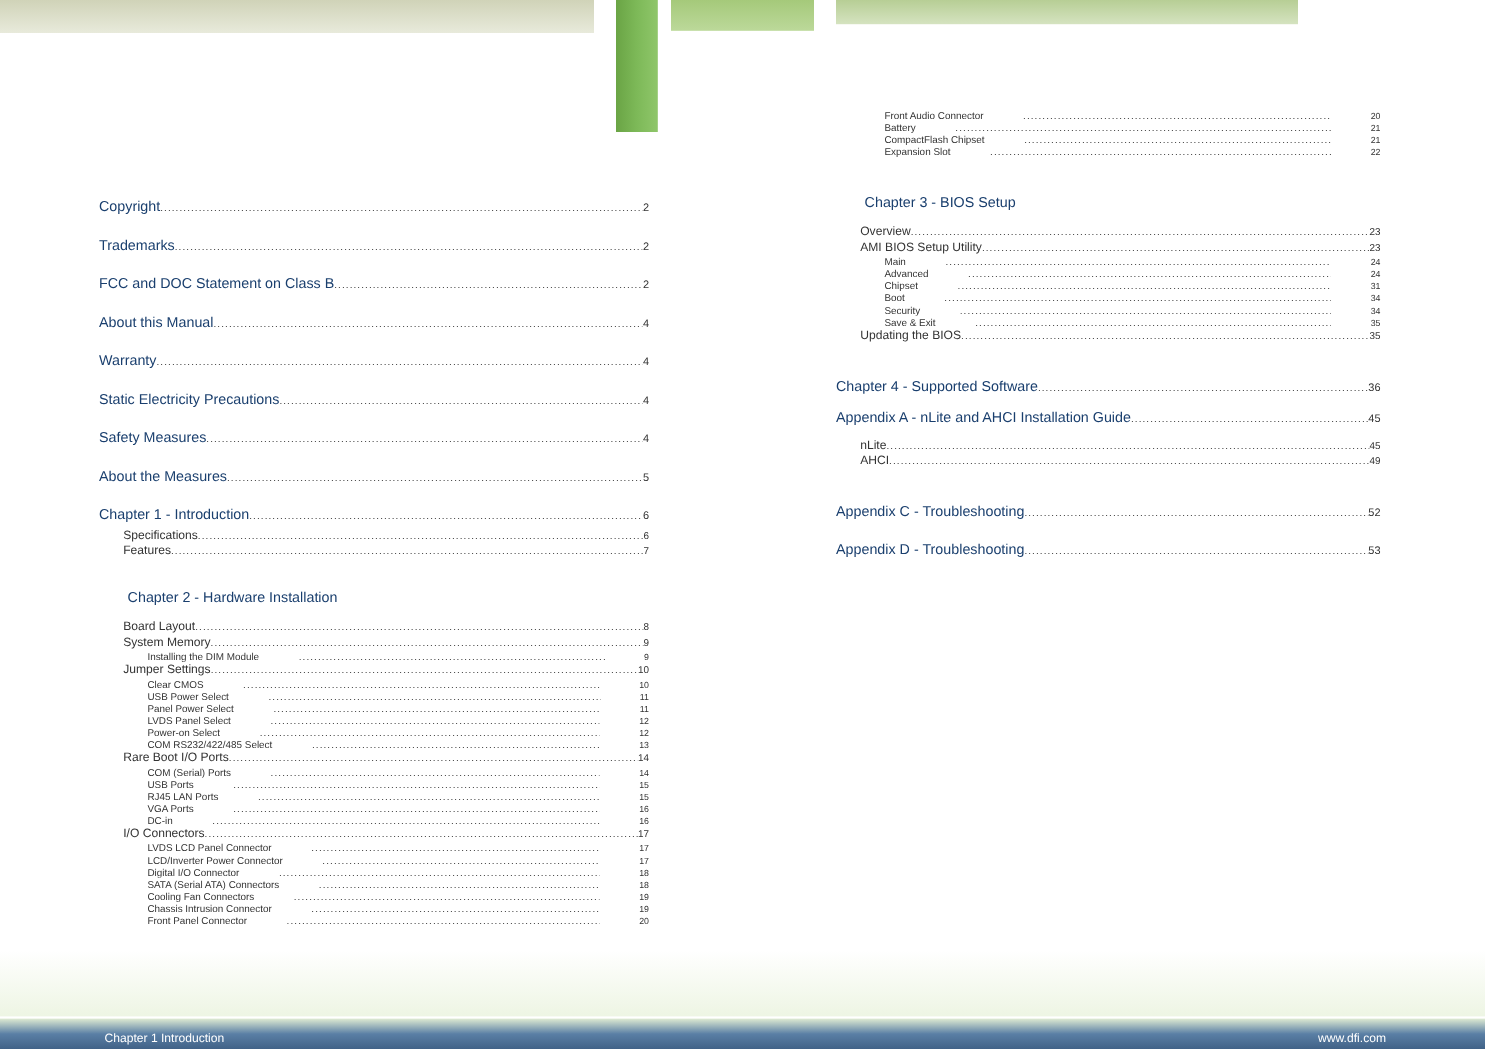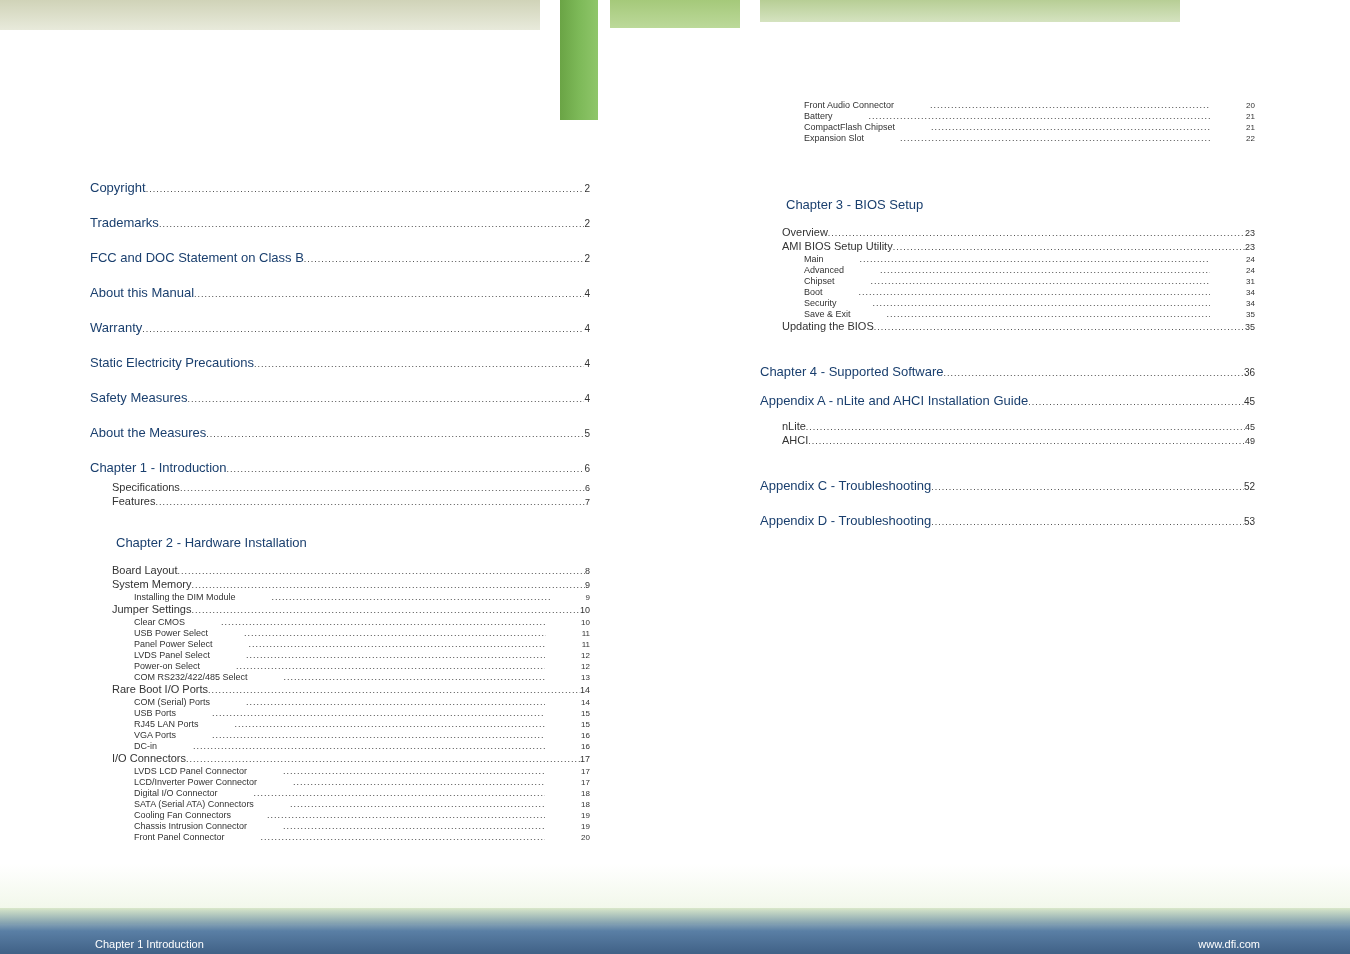--- a/index.html
+++ b/index.html
@@ -99,21 +99,21 @@
       color: #1a3f6e;
       font-size: 13px;
       margin: 28px 0 14px 26px;
     }
     .spacer-md { height: 30px; }
     .footer {
       position: absolute;
       bottom: 0;
       left: 0;
       right: 0;
-      height: 46px;
+      height: 28px;
       background: linear-gradient(to top, #406186 0%, #5a7fa5 50%, rgba(200,220,180,0.6) 100%);
       color: #fff;
       font-size: 11px;
       display: flex;
       justify-content: space-between;
       align-items: flex-end;
       padding: 0 90px 4px 95px;
     }
     .footer-fade {
       position: absolute;
@@ -332,21 +332,21 @@
           <span class="toc-label">CompactFlash Chipset </span>
           <span class="toc-dots"></span>
           <span class="toc-page"> 21</span>
         </div>
         <div class="toc-line lvl2">
           <span class="toc-label">Expansion Slot </span>
           <span class="toc-dots"></span>
           <span class="toc-page"> 22</span>
         </div>
       </div>
-      <div class="section-title" style="margin-top:54px">Chapter 3 - BIOS Setup</div>
+      <div class="section-title" style="margin-top:33px">Chapter 3 - BIOS Setup</div>
       <div class="toc-line lvl1">
         <span class="toc-label">Overview </span>
         <span class="toc-dots"></span>
         <span class="toc-page"> 23</span>
       </div>
       <div class="toc-line lvl1">
         <span class="toc-label">AMI BIOS Setup Utility </span>
         <span class="toc-dots"></span>
         <span class="toc-page"> 23</span>
       </div>

